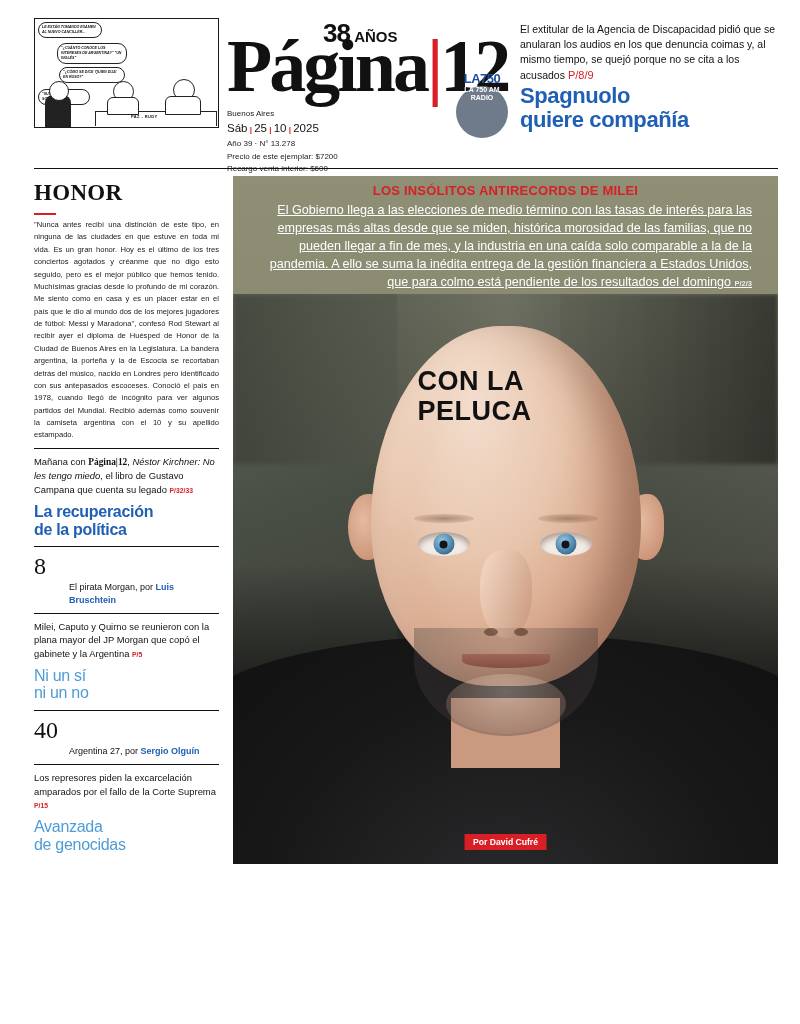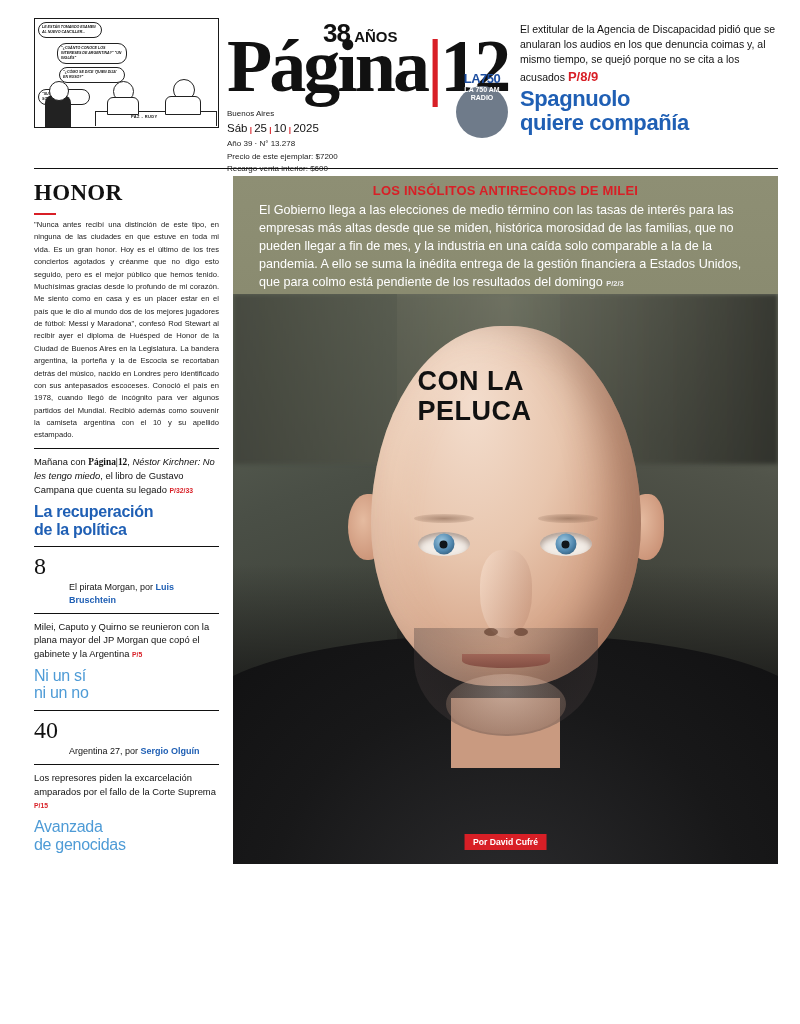--- a/index.html
+++ b/index.html
@@ -57,21 +57,21 @@
   .la750{
     position:absolute;right:6px;top:86px;width:52px;height:52px;border-radius:50%;
     background:#6f7b8a;color:#fff;display:flex;align-items:flex-start;justify-content:center;
     font-size:7px;text-align:center;line-height:1.1;font-weight:bold;
   }
   .la750 .lbl{position:absolute;top:-14px;left:0;width:52px;color:#1d4ea0;font-size:13px;font-weight:bold;letter-spacing:-.5px;}
 
   
   .topright{width:258px;padding:22px 22px 0 6px;}
   .topright .lead{font-size:10.5px;line-height:1.45;color:#111;}
-  .topright .lead .ref{color:#d81f26;font-size:13px;font-weight:bold;}
+  .topright .lead .ref{color:#d81f26;font-size:11px;font-weight:normal;}
   .topright .bigtitle{
     color:#1f5fb4;font-weight:bold;font-size:22px;line-height:1.1;
     letter-spacing:-.4px;
   }
 
   .rule-top{position:absolute;left:34px;right:22px;top:168px;border-top:1px solid #111;}
 
   
   .content{position:absolute;left:0;top:176px;right:0;bottom:0;display:flex;}
   .leftcol{width:185px;margin-left:34px;}
@@ -102,22 +102,22 @@
   }
   .photo-top{
     position:absolute;left:0;right:0;top:0;height:118px;
     background:linear-gradient(#8e8f74,#8a8b70);
   }
   .kicker{
     position:relative;text-align:center;color:#d81f26;font-weight:bold;font-size:13px;
     padding-top:7px;letter-spacing:.2px;
   }
   .standfirst{
-    position:relative;text-align:left;color:#fff;font-size:12.6px;line-height:1.42;
-    padding:4px 26px 0;font-weight:normal;
+    position:relative;text-align:right;color:#fff;font-size:12.6px;line-height:1.42;
+    padding:4px 26px 0;font-weight:normal;text-decoration:underline;
   }
   .standfirst .ref{color:#eee;font-size:7.5px;font-weight:bold;}
 
   
   .scene{position:absolute;left:0;right:0;top:0;bottom:0;}
   .bg-left{position:absolute;left:0;top:0;width:38%;height:100%;
     background:linear-gradient(160deg,#6f7665 0%,#4a4f46 45%,#2e3029 100%);}
   .bg-right{position:absolute;right:0;top:0;width:40%;height:100%;
     background:linear-gradient(200deg,#8b8f7d 0%,#51544a 40%,#24251f 100%);}
   .bg-mid{position:absolute;left:30%;right:30%;top:0;bottom:0;

